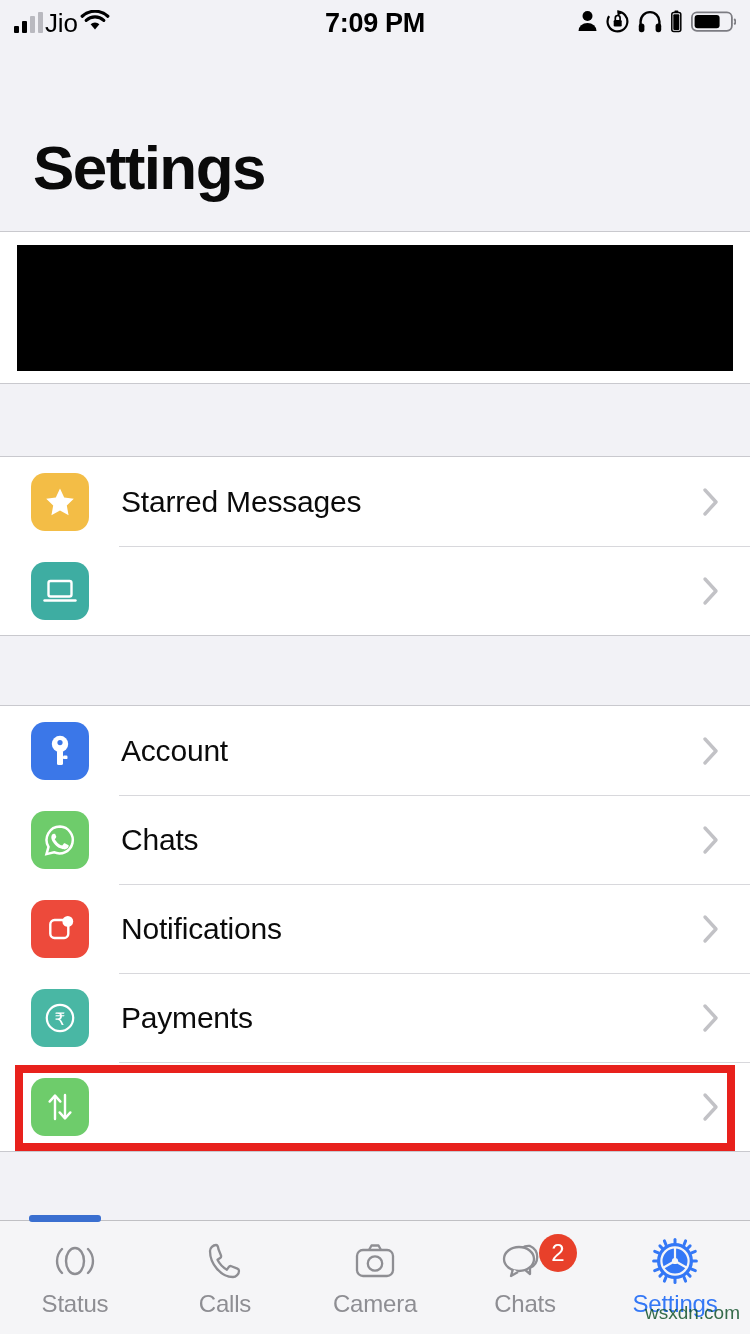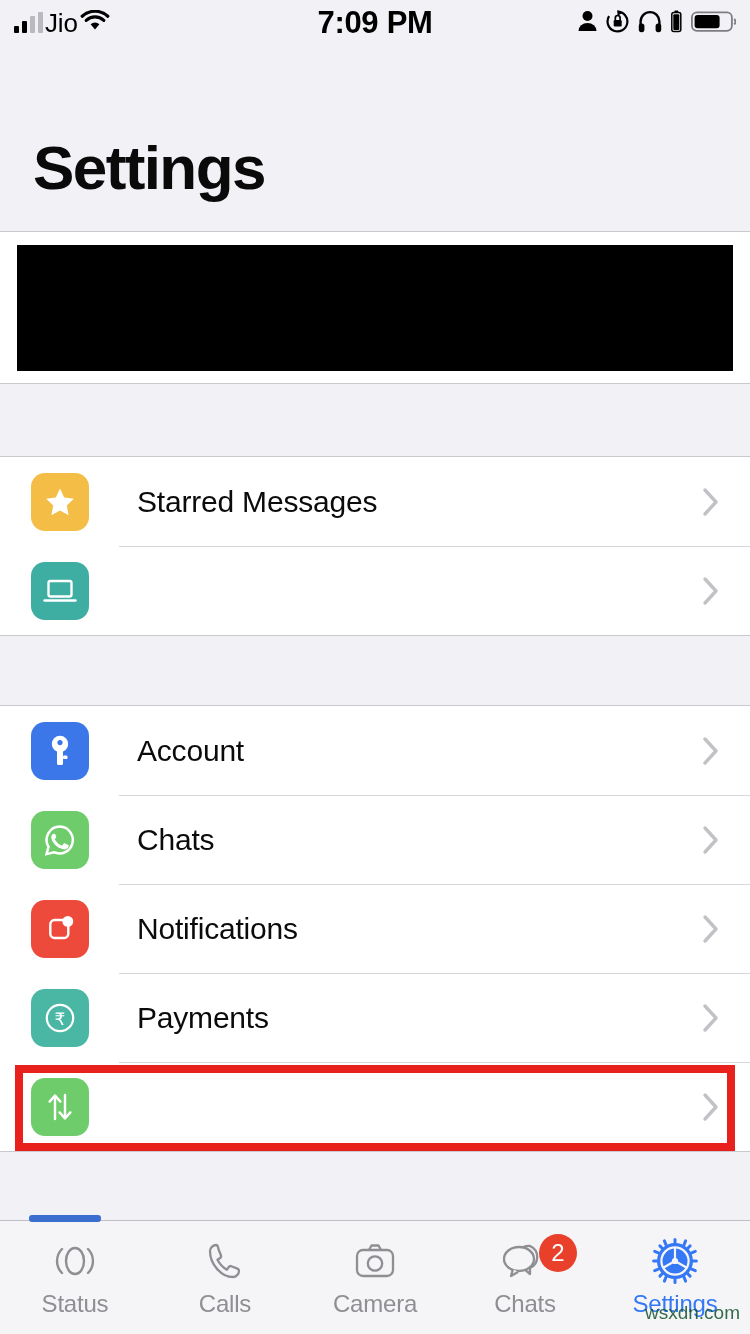--- a/index.html
+++ b/index.html
@@ -24,21 +24,21 @@
   }
   .sb-left {
     position: absolute; left: 14px; top: 0; height: 46px;
     display: flex; align-items: center; gap: 2px;
   }
   .sb-center {
     position: absolute; left: 0; top: 0; width: 750px; height: 46px;
     display: flex; align-items: center; justify-content: center;
   }
   .sb-time {
-    font-size: 31px; font-weight: 600; color: #000;
+    font-size: 27px; font-weight: 600; color: #000;
     letter-spacing: -0.3px;
   }
   .sb-carrier { font-size: 26px; color: #000; letter-spacing: -0.2px; }
   .sb-right {
     position: absolute; right: 14px; top: 0; height: 46px;
     display: flex; align-items: center; gap: 9px;
   }
   .bars { display: flex; align-items: flex-end; gap: 3px; height: 20px; }
   .bars i { display: block; width: 5px; background: #000; border-radius: 1px; }
   .bars i:nth-child(1) { height: 7px; }
@@ -77,21 +77,21 @@
     position: absolute; left: 119px; right: 0; top: 0;
     height: 1px; background: #d8d8dc;
   }
   .row-icon {
     width: 58px; height: 58px; border-radius: 14px;
     flex: 0 0 58px;
     display: flex; align-items: center; justify-content: center;
     color: #fff;
   }
   .row-label {
-    margin-left: 48px;
+    margin-left: 32px;
     font-size: 30px; color: #0b0b0b; letter-spacing: -0.2px;
     flex: 1 1 auto;
   }
   .chevron {
     position: absolute; right: 30px; top: 50%;
     transform: translateY(-50%);
     width: 18px; height: 30px;
     color: #c2c2c6;
   }
 

